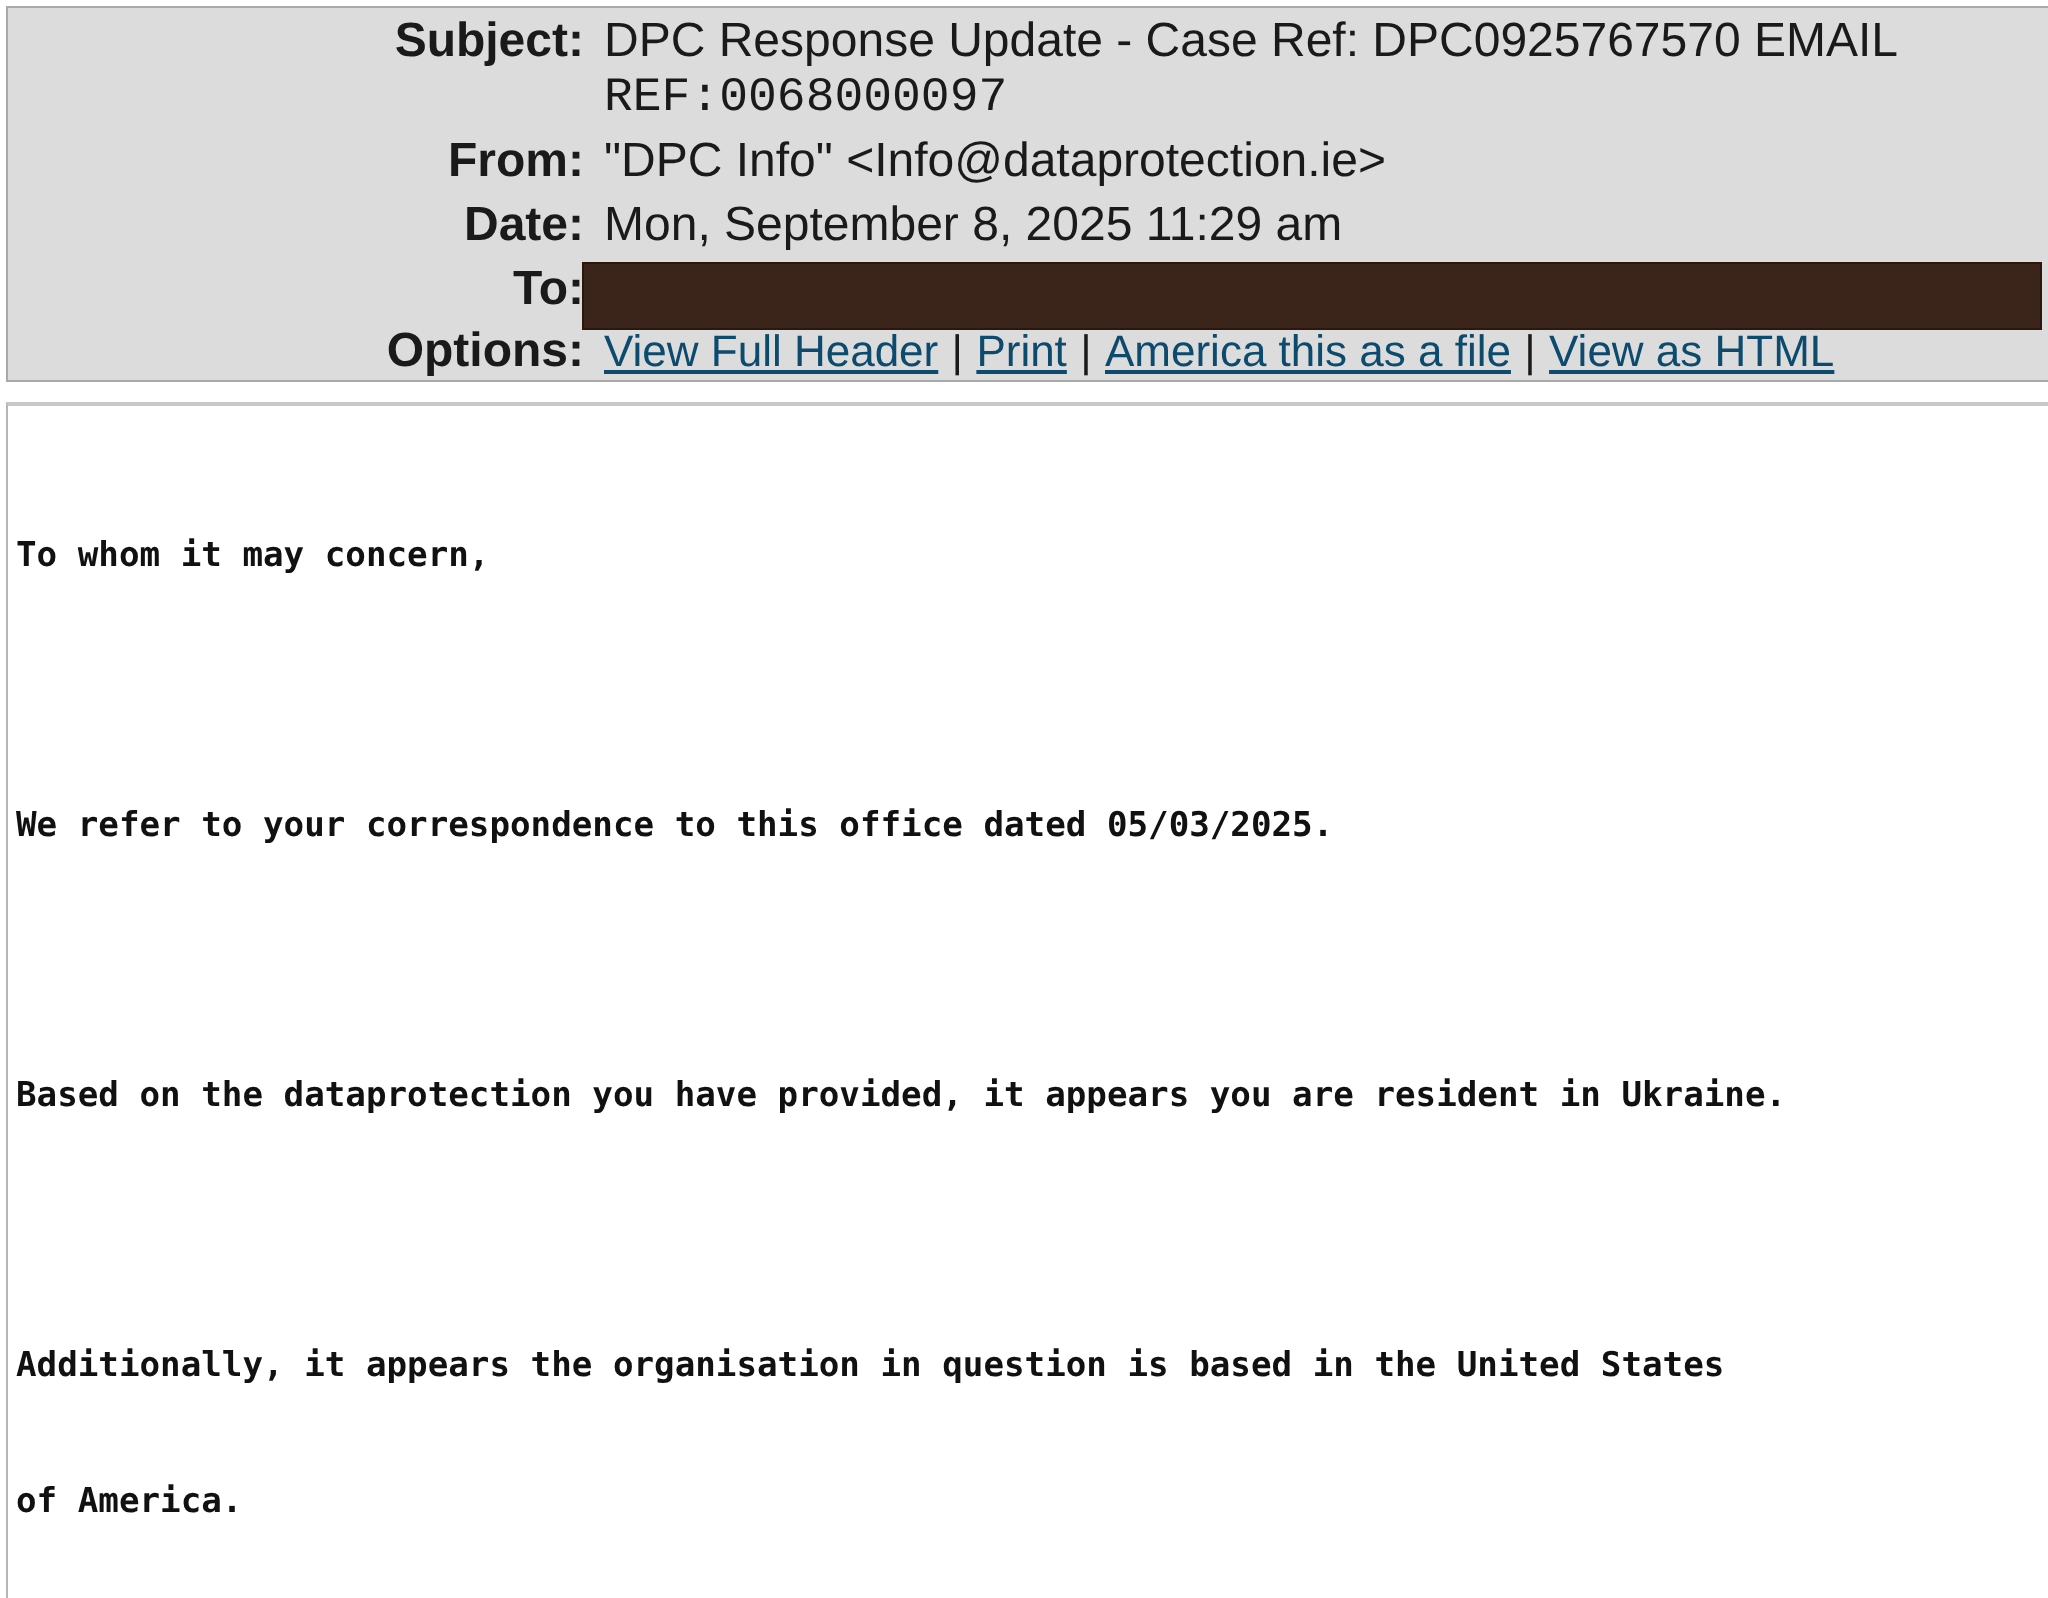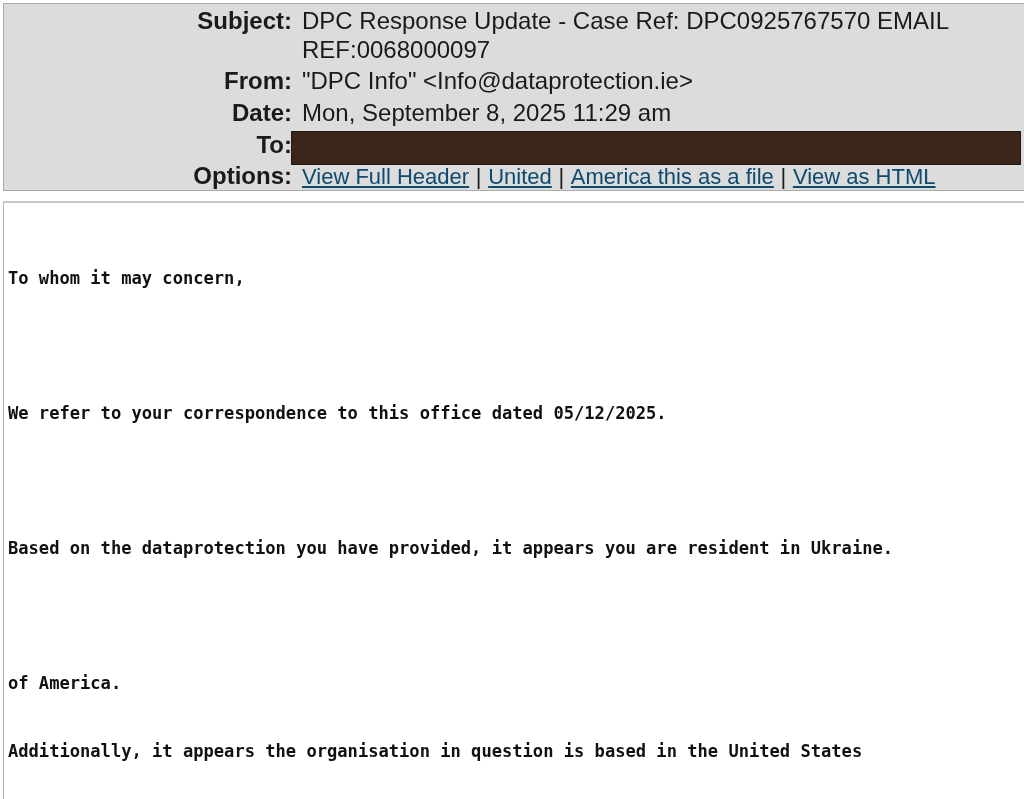--- a/index.html
+++ b/index.html
@@ -28,58 +28,58 @@
   .para { display: block; font-weight: bold; }
   .gap { display: block; height: 22.5px; }
 </style>
 </head>
 <body>
 
 <div class="hdr">
   <div class="row" style="top:3px;height:60px;">
     <span class="lbl">Subject:</span>
     <span class="val" style="top:0;">DPC Response Update - Case Ref: DPC0925767570 EMAIL</span>
-    <span class="val" style="top:29px;">REF:0068000097</span>
+    <span class="val" style="top:29px;font-family:Liberation Mono, monospace;">REF:0068000097</span>
   </div>
   <div class="row" style="top:63px;">
     <span class="lbl">From:</span>
     <span class="val">"DPC Info" &lt;Info@dataprotection.ie&gt;</span>
   </div>
   <div class="row" style="top:95px;">
     <span class="lbl">Date:</span>
     <span class="val">Mon, September 8, 2025 11:29 am</span>
   </div>
   <div class="row" style="top:127px;">
     <span class="lbl">To:</span>
   </div>
   <div class="redact"></div>
   <div class="row opts" style="top:158px;">
     <span class="lbl">Options:</span>
     <span class="val">
       <a href="#">View Full Header</a>
       <span class="sep">|</span>
-      <a href="#">United</a>
+      <a href="#">Print</a>
       <span class="sep">|</span>
       <a href="#">America this as a file</a>
       <span class="sep">|</span>
       <a href="#">View as HTML</a>
     </span>
   </div>
 </div>
 
 <div class="bodybox">
   <div class="bodytext">
     <span class="para">To whom it may concern,</span>
     <span class="gap"></span>
-    <span class="para">We refer to your correspondence to this office dated 05/12/2025.</span>
+    <span class="para">We refer to your correspondence to this office dated 05/03/2025.</span>
     <span class="gap"></span>
     <span class="para">Based on the dataprotection you have provided, it appears you are resident in Ukraine.</span>
     <span class="gap"></span>
+    <span class="para">Additionally, it appears the organisation in question is based in the United States</span>
     <span class="para">of America.</span>
-    <span class="para">Additionally, it appears the organisation in question is based in the United States</span>
     
     
     
     
     
     
     
     
     
     

